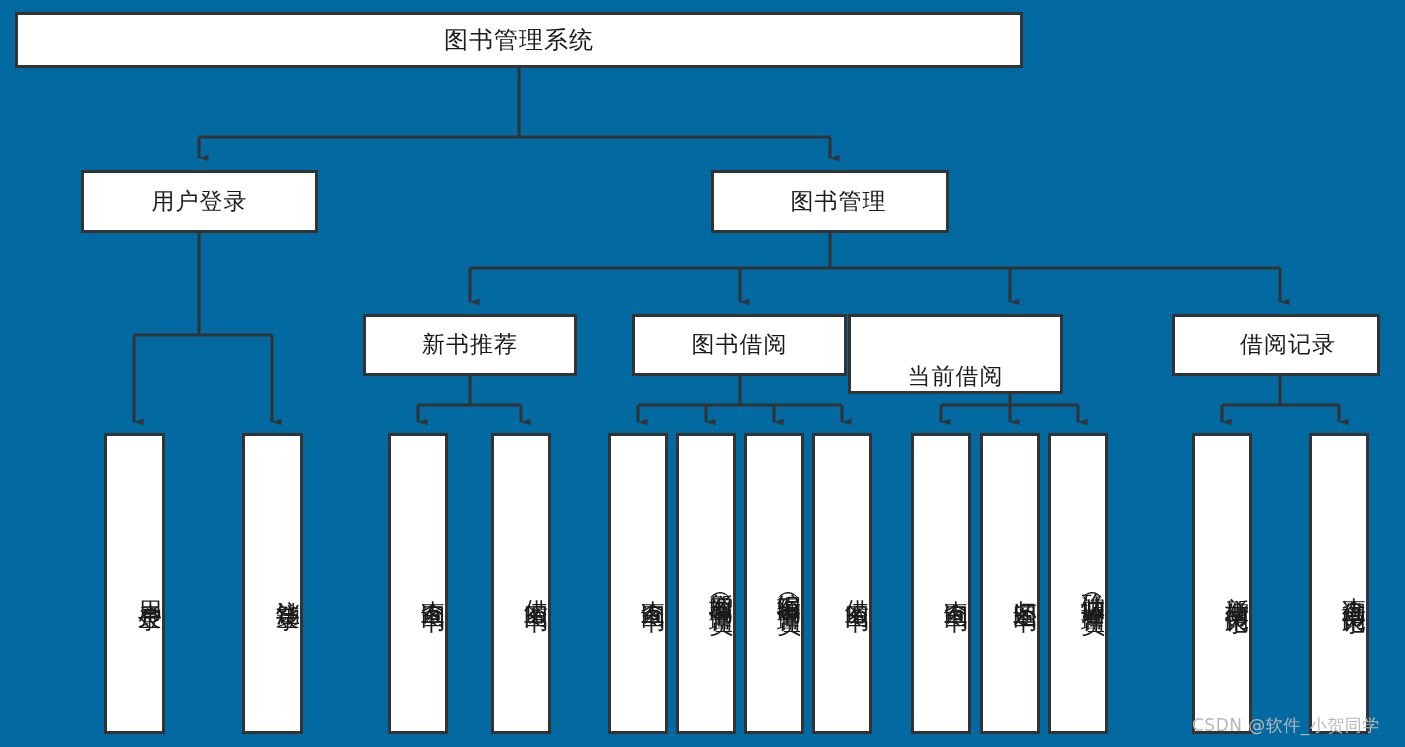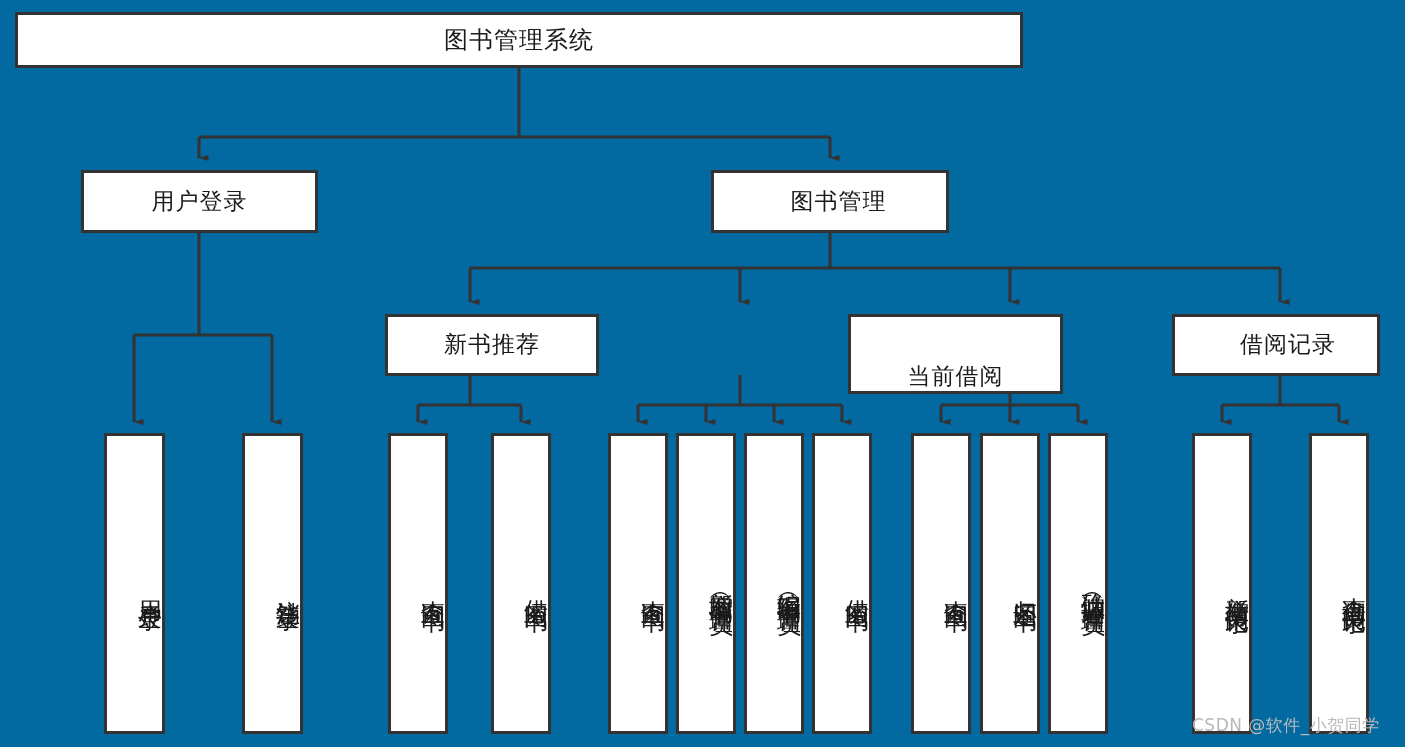--- a/index.html
+++ b/index.html
@@ -128,22 +128,25 @@
     <span>图书管理系统</span>
   </div>
 
   <div class="node horiz" style="left:81px; top:170px; width:237px; height:63px;">
     <span>用户登录</span>
   </div>
   <div class="node horiz" style="left:711px; top:170px; width:238px; height:63px;padding-left:17px;">
     <span>图书管理</span>
   </div>
 
-  <div class="node horiz" style="left:363px; top:314px; width:214px; height:62px;margin-left:22px;">
+  <div class="node horiz" style="left:363px; top:314px; width:214px; height:62px;">
     <span>新书推荐</span>
+  </div>
+  <div class="node horiz" style="left:632px; top:314px; width:215px; height:62px;">
+    <span>图书借阅</span>
   </div>
   <div class="node horiz" style="left:848px; top:314px; width:215px; height:80px;align-items:flex-end;">
     <span>当前借阅</span>
   </div>
   <div class="node horiz" style="left:1172px; top:314px; width:208px; height:62px;padding-left:24px;">
     <span>借阅记录</span>
   </div>
 
   <div class="node vert" style="left:104px; top:433px; width:61px; height:301px;">
     <span>用户登录</span>

